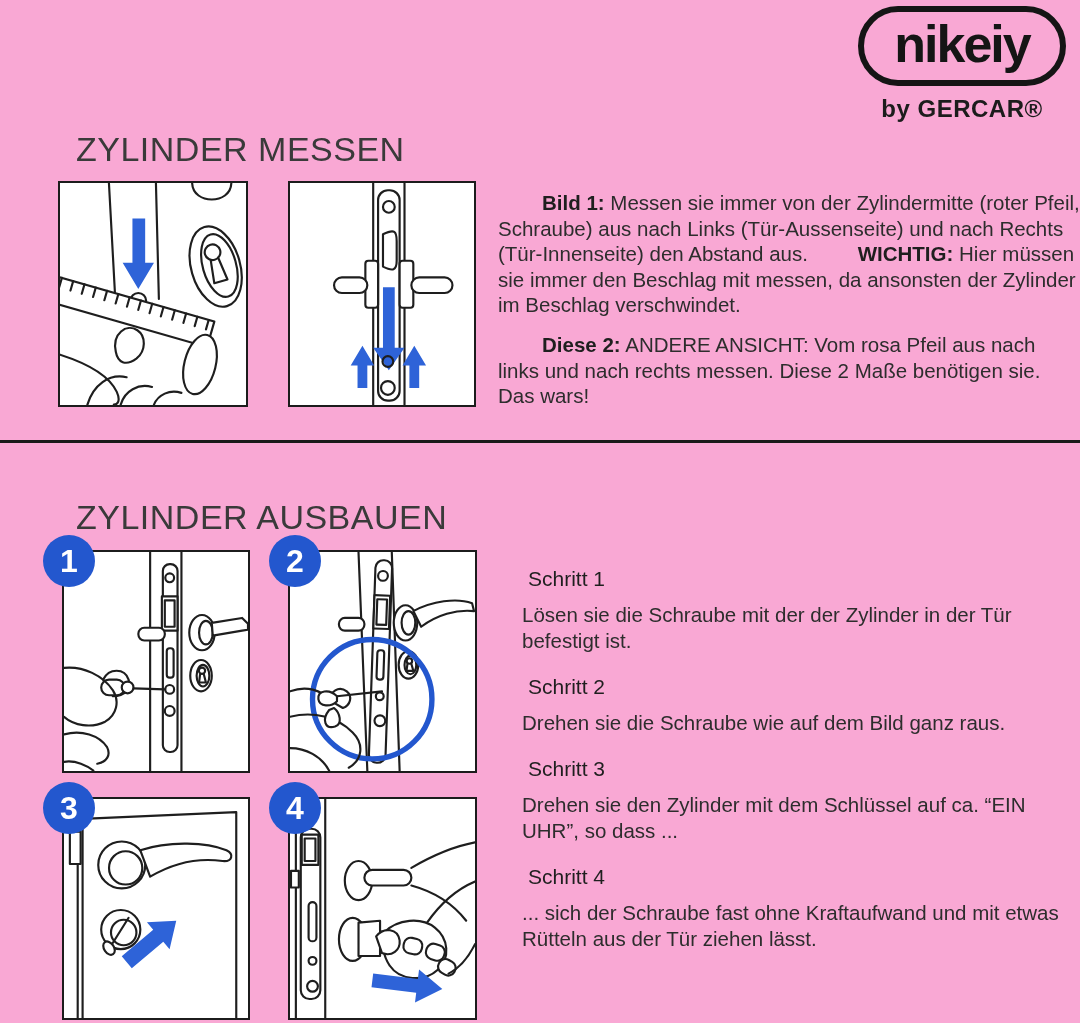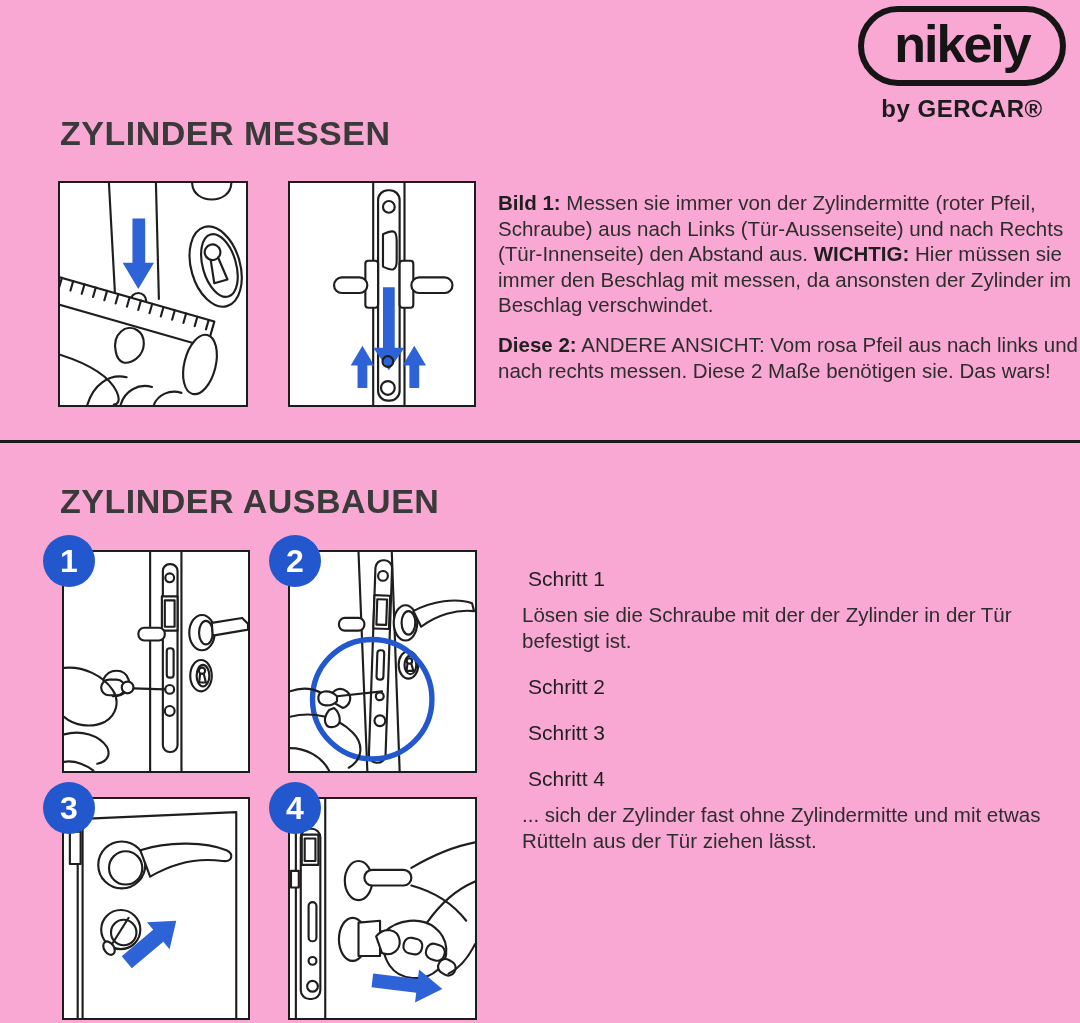--- a/index.html
+++ b/index.html
@@ -17,22 +17,22 @@
     padding-bottom:4px;
   }
   .logo-e{position:relative;display:inline-block;}
   .logo-keyhole{position:absolute;left:55%;top:13px;transform:translateX(-50%);}
   .kh-circle{width:9px;height:9px;border-radius:50%;background:#151515;margin:0 auto;}
   .kh-stem{width:5px;height:8px;background:#151515;margin:-2px auto 0;
     clip-path:polygon(28% 0,72% 0,100% 100%,0 100%);}
   .byline{margin-top:9px;font-size:24px;font-weight:bold;color:#1c1c1c;letter-spacing:0.5px;}
   
   .h-title{
-    position:absolute;left:60px;font-size:34px;font-weight:bold;color:#3a3a3a;
-    letter-spacing:0.5px;margin:0;white-space:nowrap;
+    position:absolute;left:60px;font-size:34px;font-weight:normal;color:#3a3a3a;
+    letter-spacing:0.5px;margin:16px;white-space:nowrap;
   }
   .h-messen{top:114px;}
   .h-ausbauen{top:482px;}
   
   .fig{position:absolute;box-sizing:border-box;border:2.5px solid #1c1c1c;background:#fff;}
   .fig svg{display:block;width:100%;height:100%;}
   .figA{left:58px;top:181px;width:190px;height:226px;}
   .figB{left:288px;top:181px;width:188px;height:226px;}
   .fig1{left:62px;top:550px;width:188px;height:223px;}
   .fig2{left:288px;top:550px;width:189px;height:223px;}
@@ -46,21 +46,21 @@
   }
   .badge1{left:43px;top:535px;}
   .badge2{left:269px;top:535px;}
   .badge3{left:43px;top:782px;}
   .badge4{left:269px;top:782px;}
   
   .bild-col{position:absolute;left:498px;width:584px;}
   .bild1{top:190px;}
   .bild2{top:332px;}
   .para{font-size:20.5px;line-height:25.6px;color:#2d2d2d;margin:0;}
-  .para b{color:#1f1f1f;}
+  .para b{color:#1f1f1f;margin-left:44px;}
   .steps{position:absolute;left:518px;top:556px;width:556px;}
   .step{margin:0 0 20px 0;}
   .step-label{font-size:21px;line-height:26px;font-weight:normal;color:#1f1f1f;margin:10px;}
   .step-text{font-size:20.5px;line-height:26px;color:#2d2d2d;margin:4px;}
   
   .divider{position:absolute;left:0;top:440px;width:1080px;height:3px;background:#1a1a1a;}
   
   .ln{stroke:#1e1e1e;stroke-width:2.2;fill:none;stroke-linecap:round;stroke-linejoin:round;}
   .lnf{stroke:#1e1e1e;stroke-width:2.2;fill:#ffffff;stroke-linecap:round;stroke-linejoin:round;}
   .blue{fill:#2e63d8;stroke:none;}
@@ -267,23 +267,25 @@
     </svg>
   </div>
 
   <div class="steps">
     <div class="step">
       <p class="step-label">Schritt 1</p>
       <p class="step-text">Lösen sie die Schraube mit der der Zylinder in der Tür befestigt ist.</p>
     </div>
     <div class="step">
       <p class="step-label">Schritt 2</p>
+      <p class="step-text">Drehen sie die Schraube wie auf dem Bild ganz raus.</p>
     </div>
     <div class="step">
       <p class="step-label">Schritt 3</p>
+      <p class="step-text">Drehen sie den Zylinder mit dem Schlüssel auf ca. “EIN UHR”, so dass ...</p>
     </div>
     <div class="step">
       <p class="step-label">Schritt 4</p>
-      <p class="step-text">... sich der Zylinder fast ohne Zylindermitte und mit etwas Rütteln aus der Tür ziehen lässt.</p>
+      <p class="step-text">... sich der Schraube fast ohne Kraftaufwand und mit etwas Rütteln aus der Tür ziehen lässt.</p>
     </div>
   </div>
 
 </div>
 
 </body></html>

